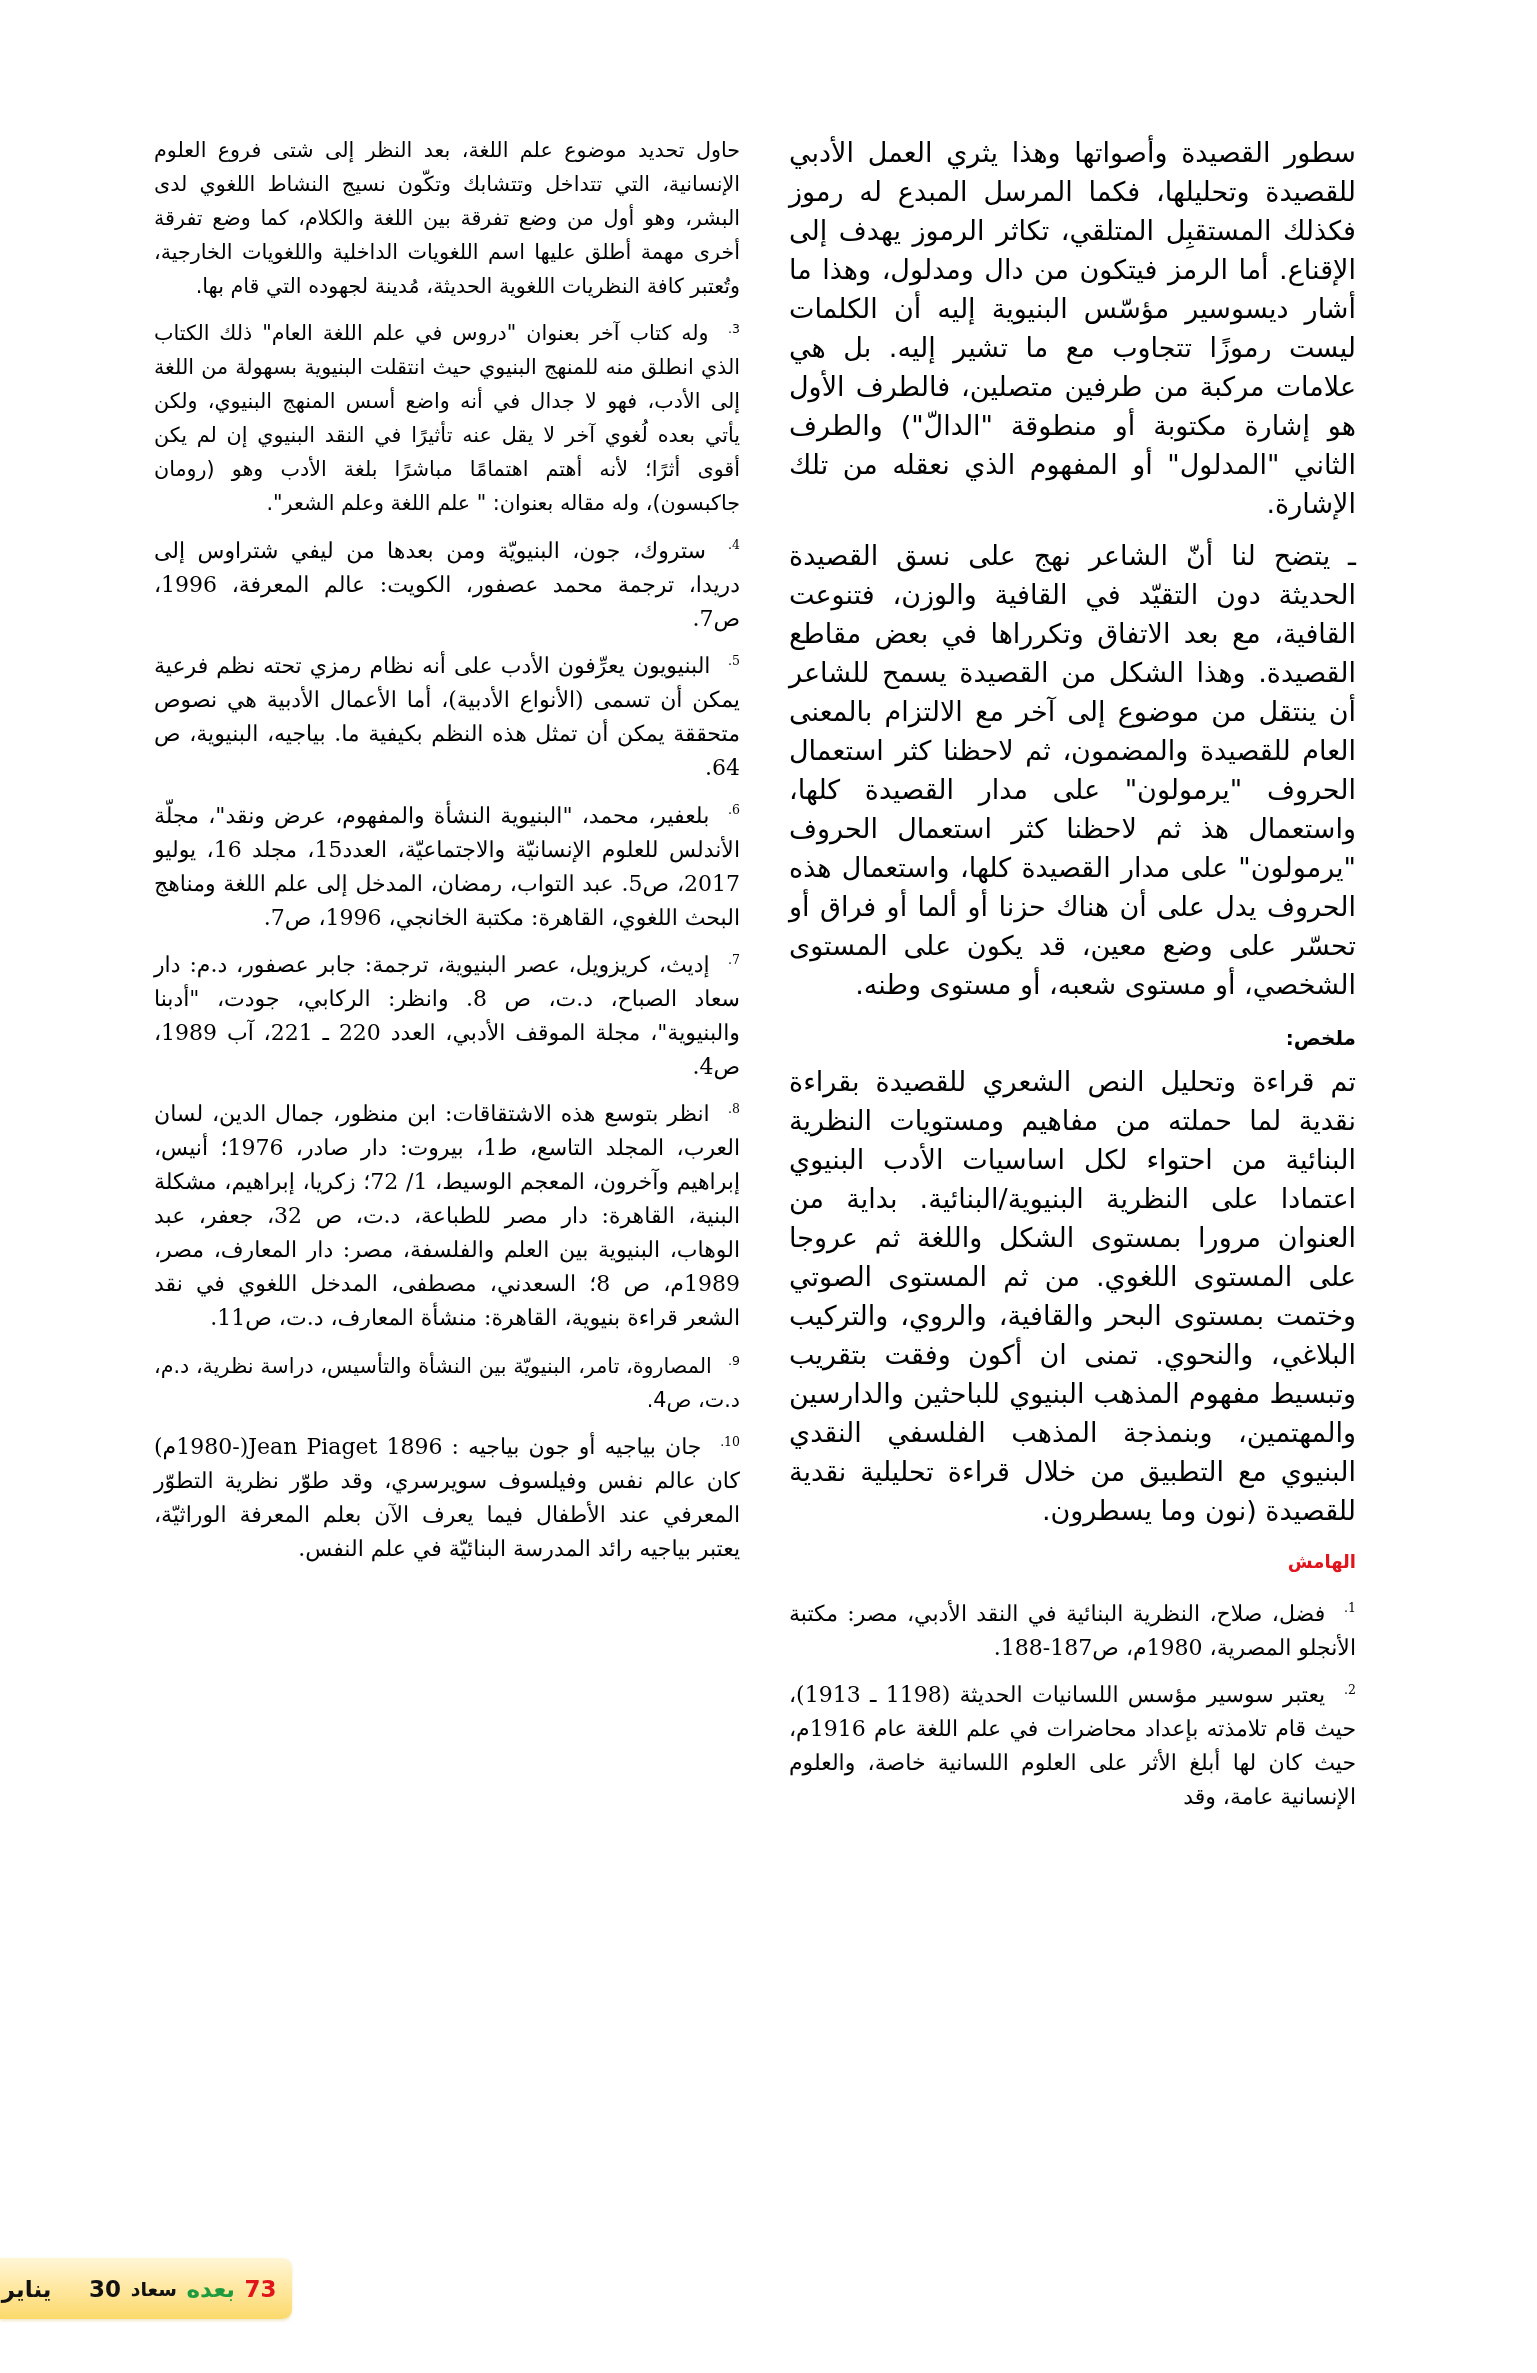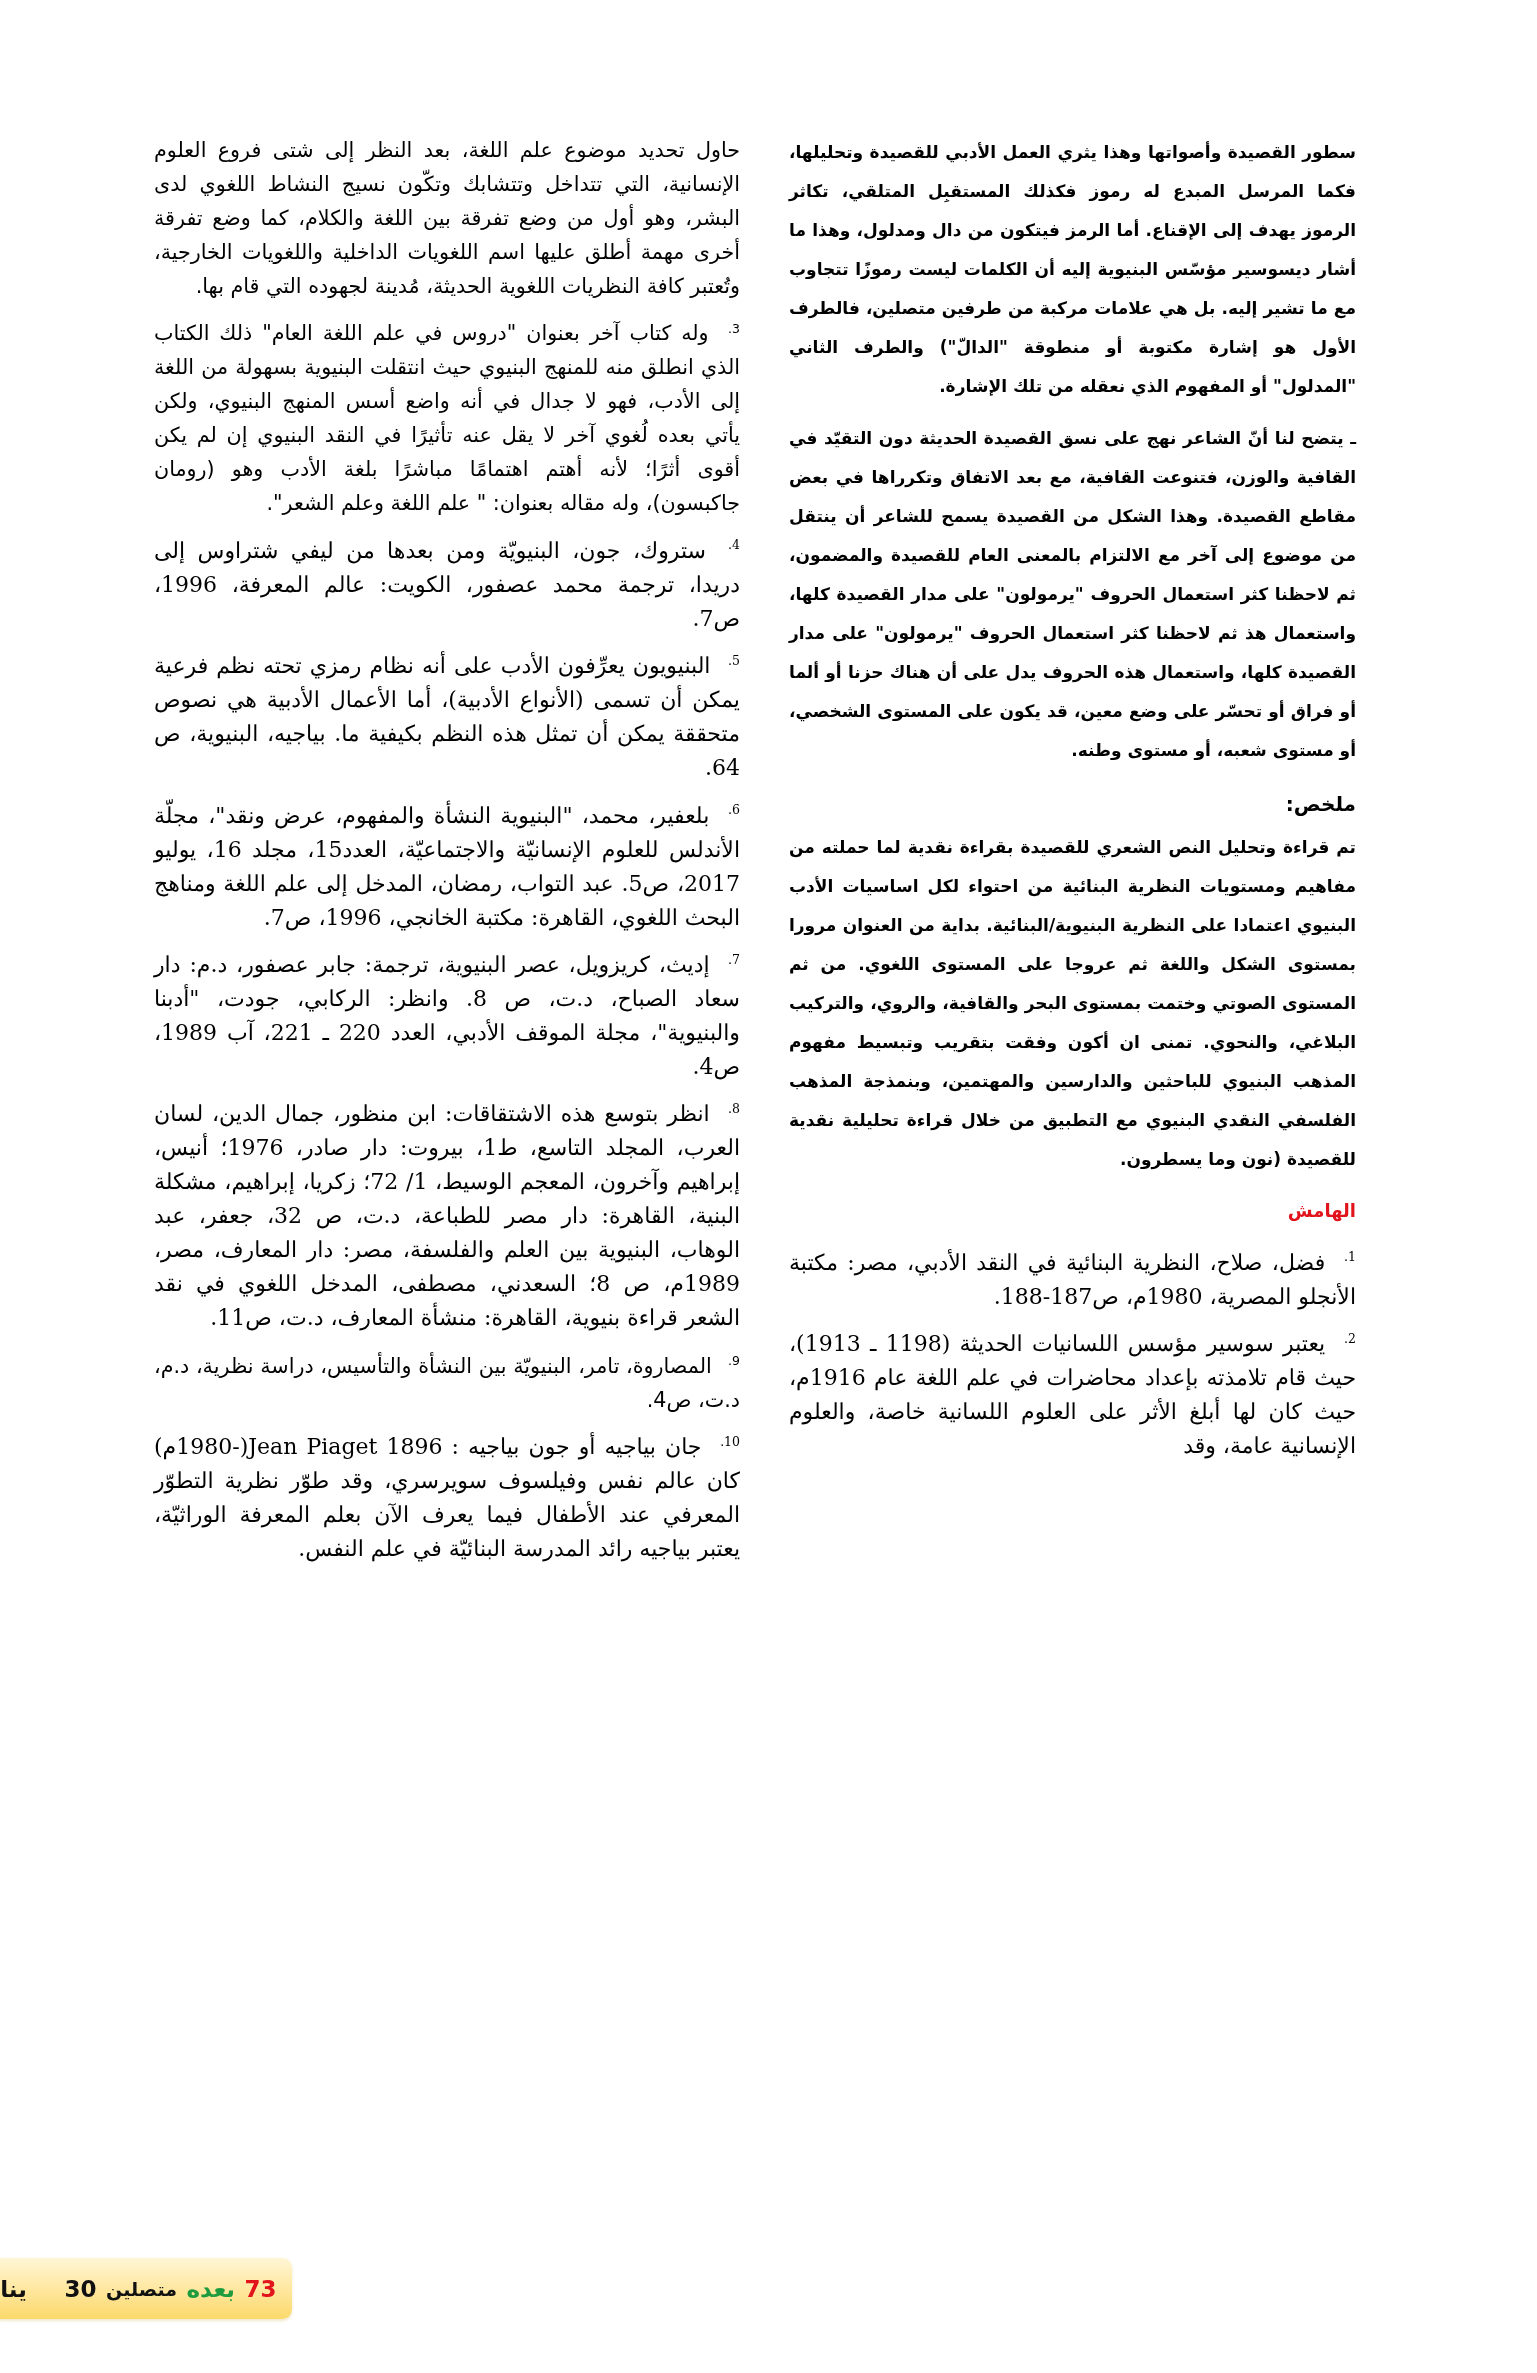--- a/index.html
+++ b/index.html
@@ -34,22 +34,22 @@
       position: absolute;
       top: 133px;
       left: 154px;
       width: 586px;
       direction: rtl;
       text-align: justify;
       text-align-last: right;
     }
     .bold-para {
       font-family: "DejaVu Sans", sans-serif;
-      font-weight: bold;
-      font-size: 17px;
+      font-weight: normal;
+      font-size: 27px;
       line-height: 39px;
       margin: 0 0 13.4px 0;
     }
     .section-heading {
       font-family: "DejaVu Sans", sans-serif;
       font-weight: bold;
       font-size: 20px;
       line-height: 40px;
       margin: 0 0 4px 0;
     }
@@ -162,18 +162,18 @@
     <p class="note">
       <span class="note-num">10.</span>
       <span>جان بياجيه أو جون بياجيه : Jean Piaget 1896(-1980م) كان عالم نفس وفيلسوف سويرسري، وقد طوّر نظرية التطوّر المعرفي عند الأطفال فيما يعرف الآن بعلم المعرفة الوراثيّة، يعتبر بياجيه رائد المدرسة البنائيّة في علم النفس.</span>
     </p>
   </div>
 
   <div class="footer-badge">
 
     <span class="month">يناير</span>
     <span class="day">30</span>
-    <span class="issue-label">متصلين</span>
+    <span class="issue-label">سعاد</span>
     <span class="brand">بعده</span>
     <span class="page-num">73</span>
   </div>
 </div>
 
 
 </body></html>

